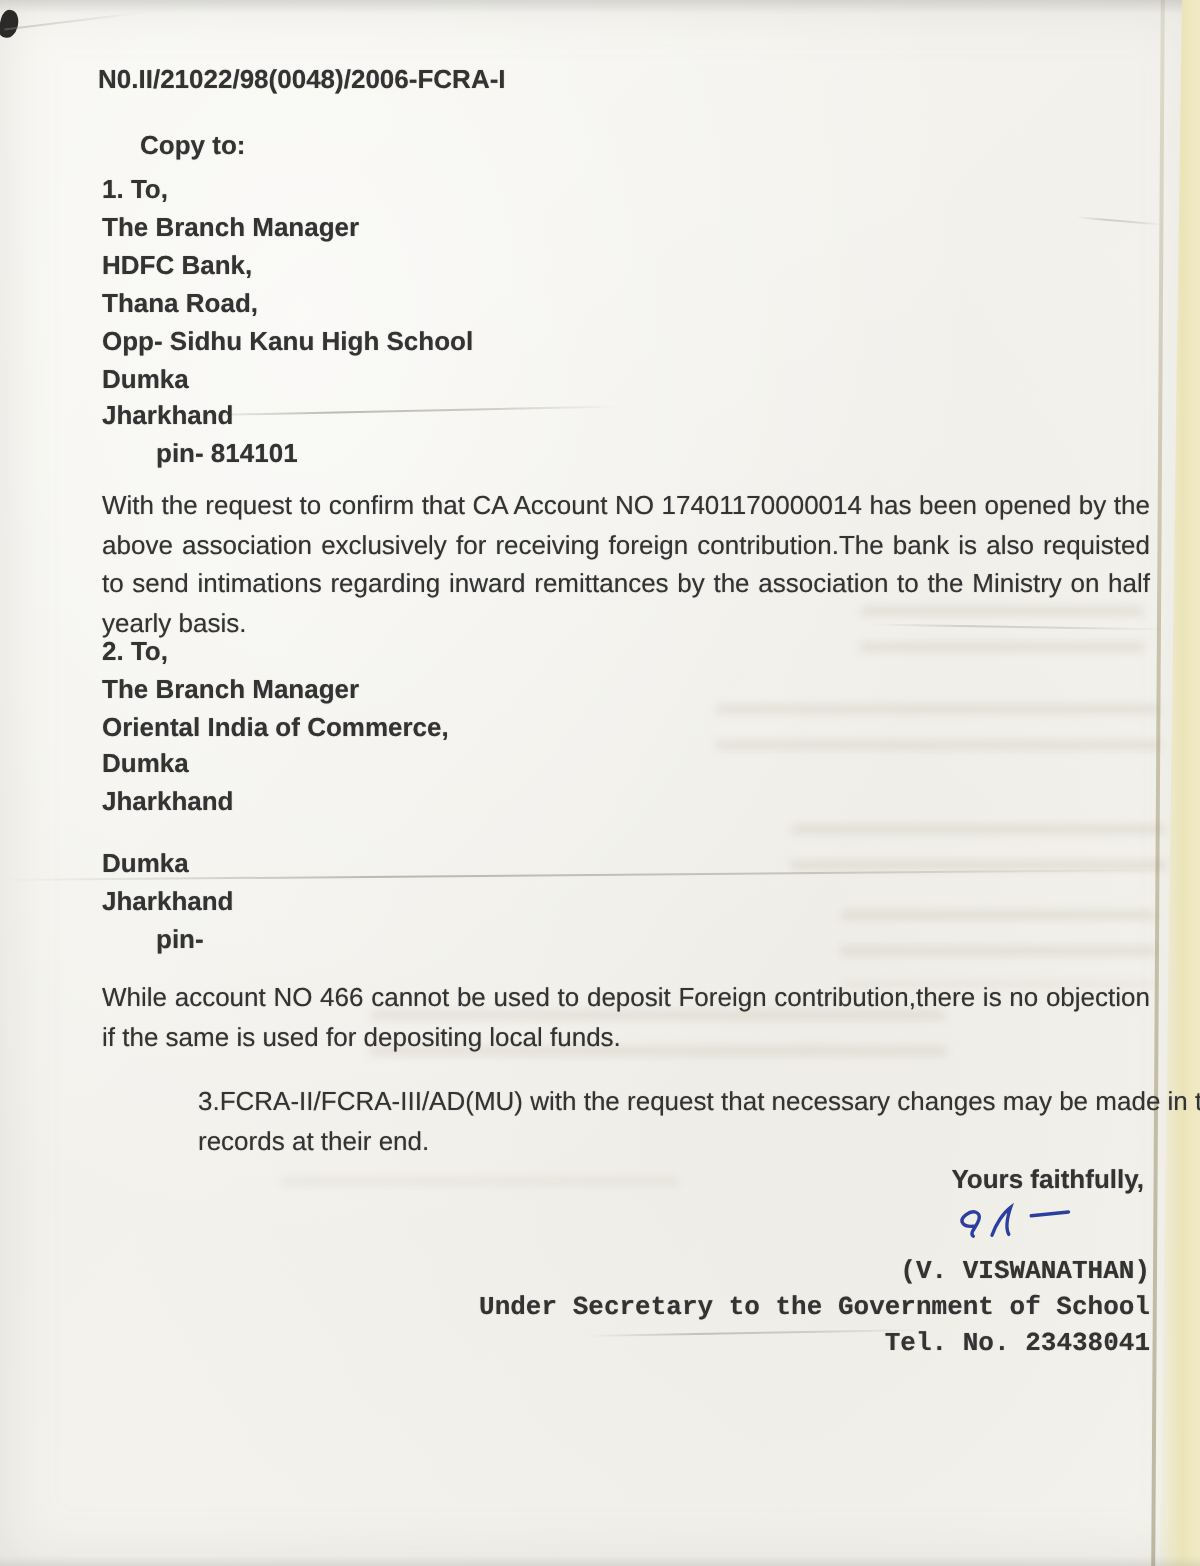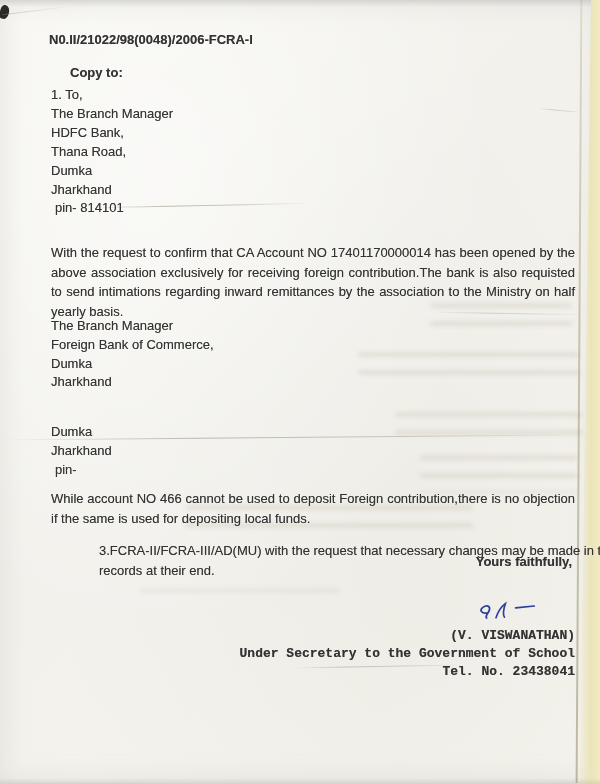--- a/index.html
+++ b/index.html
@@ -12,21 +12,21 @@
     box-shadow: inset 0 0 28px rgba(175,172,160,.25);
     font-family:"Liberation Sans","DejaVu Sans",sans-serif;
     color:var(--ink,#333);
     font-size:13px; line-height:19.5px;
     -webkit-font-smoothing:antialiased;
   }
   .paper *{box-sizing:border-box;}
   .abs{position:absolute;}
   .bold{font-weight:bold;}
   .txt{text-shadow:0 0 .5px rgba(60,60,60,.55);padding-left:24px;}
-  .addr span{display:block;}
+  .addr span{display:block;font-weight:bold;}
   .para{width:548px; text-align:justify;}
   .right-align{text-align:right;}
   
   .top-shadow{left:0;top:0;width:100%;height:7px;
     background:linear-gradient(to bottom, rgba(130,130,128,.22), rgba(130,130,128,0));}
   .corner-mark{left:0;top:5px;width:9px;height:14px;background:#2b2a28;
     border-radius:45% 60% 55% 40%; transform:rotate(14deg);}
   .edge-diag{left:2px;top:10px;width:70px;height:1px;
     background:linear-gradient(90deg, rgba(140,140,138,.4), transparent); transform:rotate(-7deg);}
   .crease{height:1px;background:linear-gradient(90deg, transparent, rgba(140,135,120,.55), rgba(150,145,130,.45), transparent);}
@@ -51,24 +51,24 @@
     transform:rotate(.35deg);}
   .bottom-shade{left:0; bottom:0; width:100%; height:5px;
     background:linear-gradient(to top, rgba(140,140,135,.18), transparent);}
   
   .ref{left:25px; top:30px;}
   .copyto{left:30px; top:63px;margin-left:16px;}
   .addr1{left:27px; top:86px; line-height:18.9px;}
   .p-hdfc{left:27px; top:243px;}
   .addr2{left:27px; top:317px; line-height:18.8px;}
   .addr2b{left:27px; top:423px; line-height:18.8px;}
-  .pin-indent{padding-left:4px;}
+  .pin-indent{padding-left:4px;margin-left:23px;}
   .p-obc{left:27px; top:489px;}
   .p-fcra{left:27px; top:541px; text-align:left;margin-left:48px;}
-  .closing{right:28px; top:552px;}
+  .closing{right:28px; top:580px;}
   .sig{right:50px; top:599px; width:80px; height:28px;}
   .sig-text{position:absolute; opacity:0; font-size:8px; right:60px; top:604px;}
   .sigblock{right:25px; top:627px; line-height:18.2px; font-size:13px;}
   .sigblock span{display:block;font-family:Liberation Mono, monospace;}
 </style>
 </head>
 <body>
 
 <div class="paper">
 
@@ -92,30 +92,32 @@
 
   <div class="abs ref bold txt">N0.II/21022/98(0048)/2006-FCRA-I</div>
 
   <div class="abs copyto bold txt">Copy to:</div>
 
   <div class="abs addr addr1 txt">
     <span>1. To,</span>
     <span>The Branch Manager</span>
     <span>HDFC Bank,</span>
     <span>Thana Road,</span>
+    <span>Opp- Sidhu Kanu High School</span>
     <span>Dumka</span>
     <span>Jharkhand</span>
     <span class="pin-indent">pin- 814101</span>
   </div>
 
   <div class="abs para p-hdfc txt">With the request to confirm that CA Account NO 17401170000014 has been opened by the above association exclusively for receiving foreign contribution.The bank is also requisted to send intimations regarding inward remittances by the association to the Ministry on half yearly basis.</div>
 
   <div class="abs addr addr2 txt">
+    <span>2. To,</span>
     <span>The Branch Manager</span>
-    <span>Foreign Bank of Commerce,</span>
+    <span>Oriental India of Commerce,</span>
     <span>Dumka</span>
     <span>Jharkhand</span>
   </div>
 
   <div class="abs addr addr2b txt">
     <span>Dumka</span>
     <span>Jharkhand</span>
     <span class="pin-indent">pin-</span>
   </div>
 

